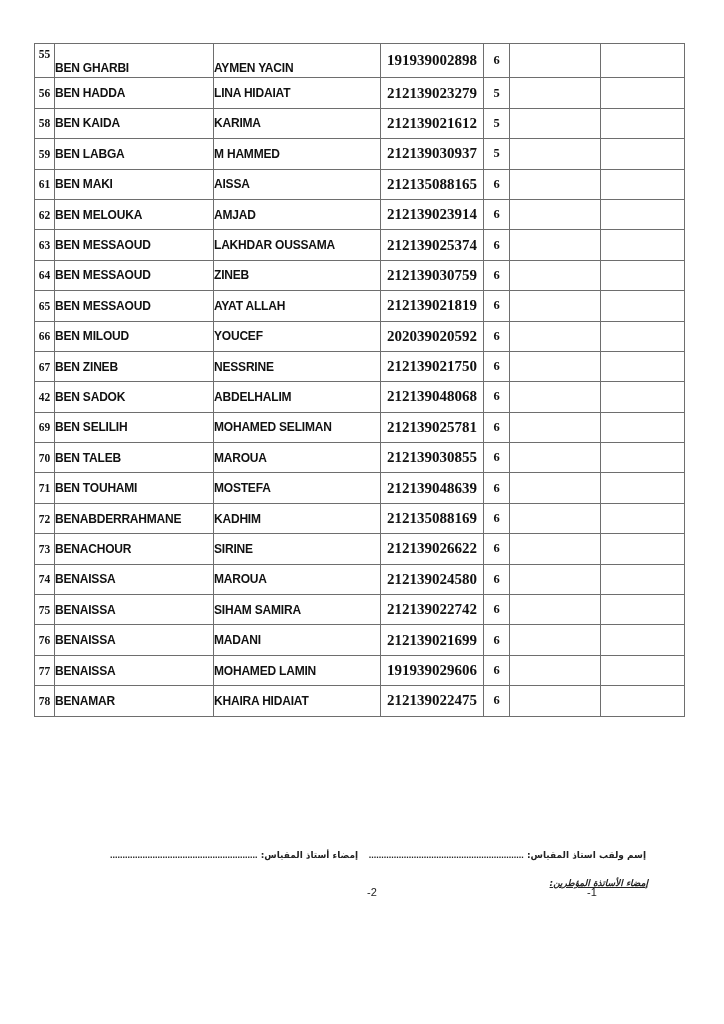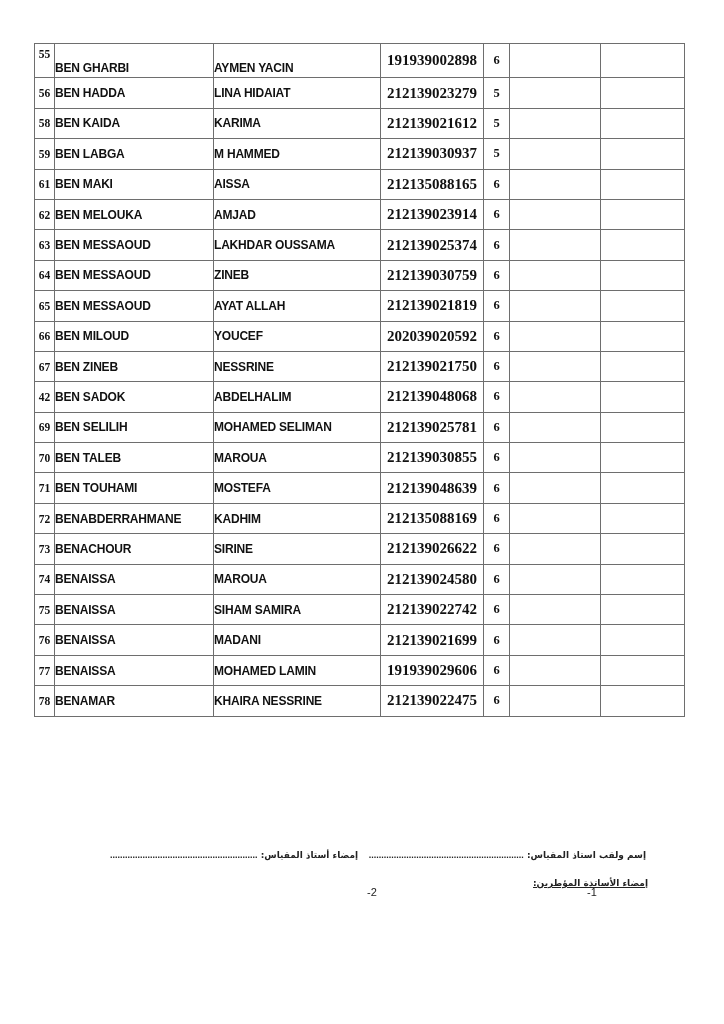--- a/index.html
+++ b/index.html
@@ -16,21 +16,21 @@
     vertical-align:middle; color:#111;
   }
   td.num { font-family:"Liberation Serif", serif; font-weight:bold; font-size:11.5px; text-align:center; }
   td.txt { font-family:"Liberation Sans", sans-serif; font-weight:bold; font-size:12px; padding-left:3px; letter-spacing:-0.2px; }
   td.id { font-family:"Liberation Serif", serif; font-weight:bold; font-size:15px; text-align:center; }
   td.grp { font-family:"Liberation Serif", serif; font-weight:bold; font-size:12.5px; text-align:center; }
   tr.first td.num { vertical-align:top; padding-top:4px; }
   tr.first td.txt { vertical-align:bottom; padding-bottom:2px; }
   .footer { position:absolute; font-family:"DejaVu Sans", sans-serif; font-weight:bold; color:#222; font-size:9px; direction:rtl; white-space:nowrap;margin-top:16px; }
   .dots { font-family:"Liberation Sans", sans-serif; letter-spacing:0.2px; }
-  .underline { text-decoration:underline; }
+  .underline { text-decoration:underline;font-style:italic; }
   .pgnum { position:absolute; font-family:"Liberation Sans", sans-serif; font-size:11px; color:#222; }
 </style>
 </head>
 <body>
 
 <div class="page">
 
   <table class="roster">
     <colgroup>
       <col style="width:20px">
@@ -227,21 +227,21 @@
       <td class="txt">BENAISSA</td>
       <td class="txt">MOHAMED LAMIN</td>
       <td class="id">191939029606</td>
       <td class="grp">6</td>
       <td></td>
       <td></td>
     </tr>
         <tr>
       <td class="num">78</td>
       <td class="txt">BENAMAR</td>
-      <td class="txt">KHAIRA NESSRINE</td>
+      <td class="txt">KHAIRA HIDAIAT</td>
       <td class="id">212139022475</td>
       <td class="grp">6</td>
       <td></td>
       <td></td>
     </tr>
       </tbody>
   </table>
 
   <div class="footer" style="right:78px; top:826px;">
     <span>إسم ولقب استاذ المقياس:</span>

